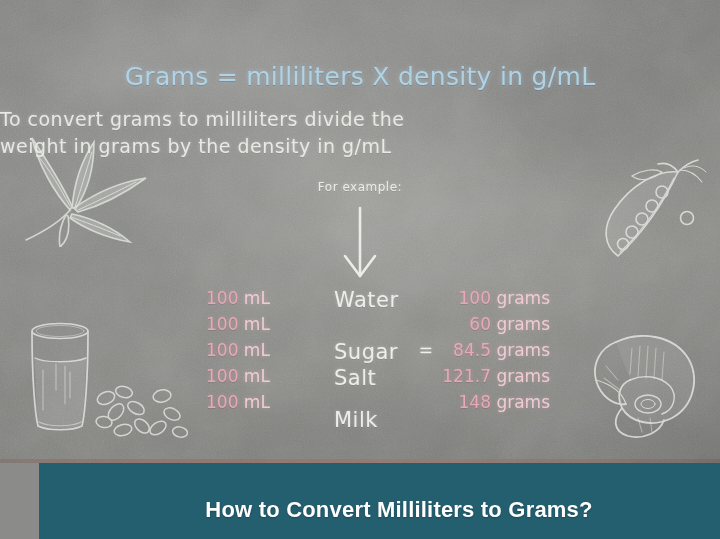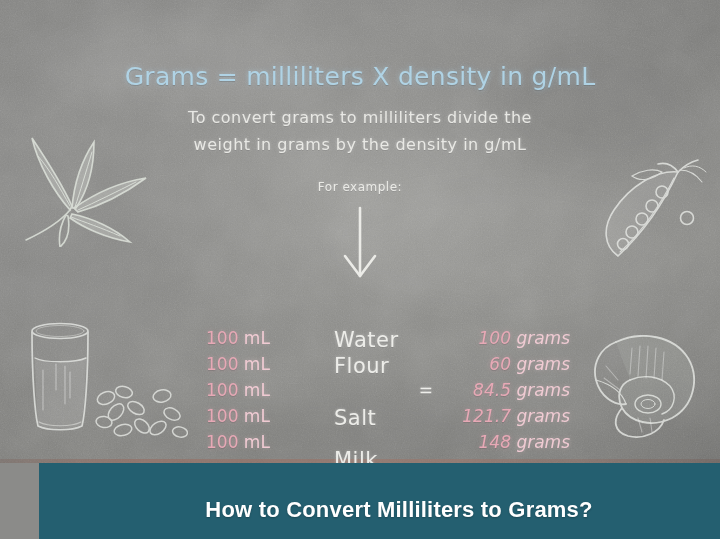--- a/index.html
+++ b/index.html
@@ -57,41 +57,41 @@
   #title {
     left:0; top:54px; width:720px;
     text-align:center;
     font-size:25px;
     color:#b2d7ea;
     text-shadow:0 0 5px rgba(178,215,234,.55), 0 1px 1px rgba(0,0,0,.2);
     letter-spacing:.3px;
     margin-top:8px;
   }
   .subtitle {
-    left:0; width:720px; text-align:center;
-    font-size:16px; color:#eeeeea;
+    left:0; width:720px; 
+    font-size:19px; color:#eeeeea;
   }
   #sub1 { top:108px; }
   #sub2 { top:135px; }
   #forexample {
     left:0; top:180px; width:720px; text-align:center;
     font-size:12px; color:#efefeb;
   }
 
   
   .arrow { position:absolute; left:336px; top:206px; }
 
   
   #table { position:absolute; left:0; top:288px; width:720px; }
   .row { position:relative; height:26px; }
-  .cell { position:absolute; white-space:nowrap;margin-top:40px; }
+  .cell { position:absolute; white-space:nowrap; }
   .c-vol   { left:206px; width:130px; text-align:left;  font-size:17px; }
   .c-item  { left:334px; width:110px; text-align:left;  font-size:21px; color:#f3f3ef; }
   .c-eq    { left:414px; width:24px;  text-align:center; font-size:17px; color:#f5f5f1; }
-  .c-mass  { left:440px; width:130px; text-align:right; font-size:17px;font-style:italic; }
+  .c-mass  { left:420px; width:130px; text-align:right; font-size:17px; }
   .pink     { color:#e7a9b6; text-shadow:0 0 4px rgba(231,169,182,.45), 0 1px 1px rgba(0,0,0,.16); }
   .pink-lt  { color:#f0cbd3; text-shadow:0 0 4px rgba(240,203,211,.40); }
 
   
   #banner {
     position:absolute; left:0; top:463px; width:720px; height:93px;
     background:#245f70;
     display:flex; align-items:center; justify-content:center;margin-left:39px;
   }
   #banner-title {
@@ -154,27 +154,27 @@
 
     <div class="row">
       <div class="cell c-vol"><span class="pink">100</span> <span class="pink-lt">mL</span></div>
       <div class="cell c-item chalk" style="position:absolute;top:0;">Water</div>
       <div class="cell c-eq"></div>
       <div class="cell c-mass"><span class="pink">100</span> <span class="pink-lt">grams</span></div>
     </div>
 
     <div class="row">
       <div class="cell c-vol"><span class="pink">100</span> <span class="pink-lt">mL</span></div>
-      <div class="cell c-item chalk" style="position:absolute;top:0;">Flour</div>
       <div class="cell c-eq"></div>
       <div class="cell c-mass"><span class="pink">60</span> <span class="pink-lt">grams</span></div>
     </div>
 
     <div class="row">
       <div class="cell c-vol"><span class="pink">100</span> <span class="pink-lt">mL</span></div>
+      <div class="cell c-item chalk" style="position:absolute;top:0;">Sugar</div>
       <div class="cell c-eq chalk" style="position:absolute;top:0;">=</div>
       <div class="cell c-mass"><span class="pink">84.5</span> <span class="pink-lt">grams</span></div>
     </div>
 
     <div class="row">
       <div class="cell c-vol"><span class="pink">100</span> <span class="pink-lt">mL</span></div>
       <div class="cell c-item chalk" style="position:absolute;top:0;">Salt</div>
       <div class="cell c-eq"></div>
       <div class="cell c-mass"><span class="pink">121.7</span> <span class="pink-lt">grams</span></div>
     </div>

